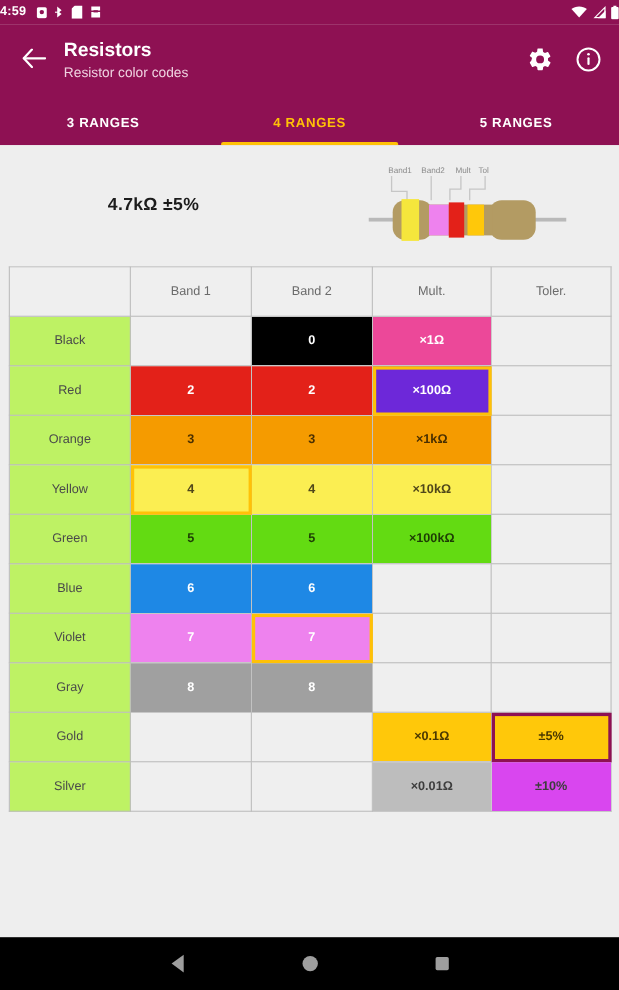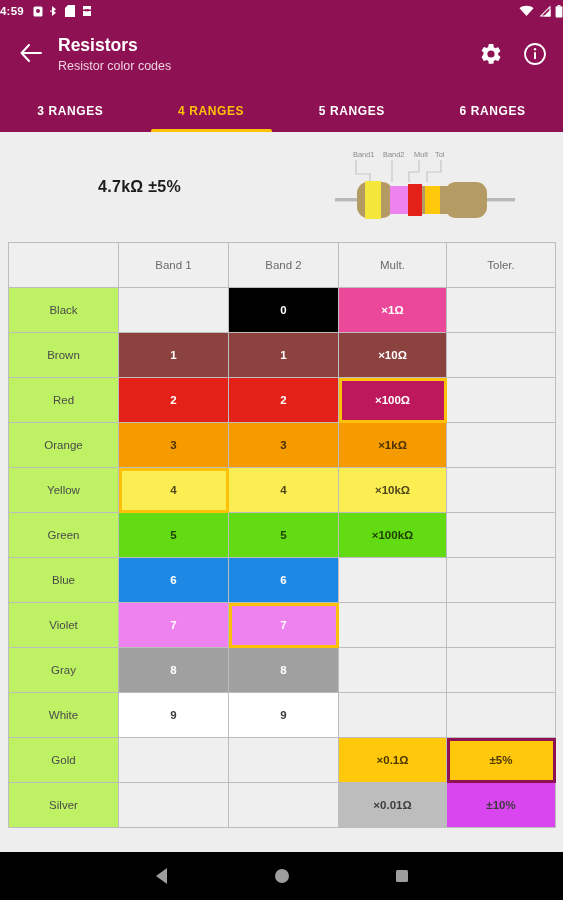--- a/index.html
+++ b/index.html
@@ -193,23 +193,20 @@
 
   <div class="tabs">
     <div class="tab">
       <span>3 RANGES</span>
     </div>
     <div class="tab active">
       <span>4 RANGES</span>
     </div>
     <div class="tab">
       <span>5 RANGES</span>
-    </div>
-    <div class="tab">
-      <span>6 RANGES</span>
     </div>
   </div>
 
   <div class="valuerow">
     <div class="value-text">4.7kΩ ±5%</div>
     <div class="resistor-wrap">
       <svg width="180" height="86" viewBox="0 0 180 86">
 
         <text x="18" y="13" font-family="Liberation Sans, sans-serif" font-size="7.4" fill="#8a8a8a">Band1</text>
         <text x="48" y="13" font-family="Liberation Sans, sans-serif" font-size="7.4" fill="#8a8a8a">Band2</text>
@@ -258,31 +255,24 @@
       </thead>
       <tbody id="tbody">
           <tr>
             <td class="name">Black</td>
             <td class="empty"></td>
             <td class="sw" style="background: rgb(0, 0, 0); color: rgb(255, 255, 255);">0</td>
             <td class="sw" style="background: #ec4899; color: rgb(255, 255, 255);">×1Ω</td>
             <td class="empty"></td>
           </tr>
           <tr>
-            <td class="name">Brown</td>
-            <td class="sw" style="background: rgb(140, 67, 64); color: rgb(255, 255, 255);">1</td>
-            <td class="sw" style="background: rgb(140, 67, 64); color: rgb(255, 255, 255);">1</td>
-            <td class="sw" style="background: rgb(140, 67, 64); color: rgb(255, 255, 255);">×10Ω</td>
-            <td class="empty"></td>
-          </tr>
-          <tr>
             <td class="name">Red</td>
             <td class="sw" style="background: rgb(227, 33, 25); color: rgb(255, 255, 255);">2</td>
             <td class="sw" style="background: rgb(227, 33, 25); color: rgb(255, 255, 255);">2</td>
-            <td class="sw hl" style="background: #be185d; color: rgb(255, 255, 255); margin-left: 16px; --hlc: #FFC107;">×100Ω</td>
+            <td class="sw hl" style="background: #6d28d9; color: rgb(255, 255, 255); margin-left: 16px; --hlc: #FFC107;">×100Ω</td>
             <td class="empty"></td>
           </tr>
           <tr>
             <td class="name">Orange</td>
             <td class="sw" style="background: rgb(245, 155, 0); color: rgb(74, 48, 0);">3</td>
             <td class="sw" style="background: rgb(245, 155, 0); color: rgb(74, 48, 0);">3</td>
             <td class="sw" style="background: rgb(245, 155, 0); color: rgb(74, 48, 0);">×1kΩ</td>
             <td class="empty"></td>
           </tr>
           <tr>
@@ -314,27 +304,20 @@
             <td class="empty"></td>
           </tr>
           <tr>
             <td class="name">Gray</td>
             <td class="sw" style="background: rgb(160, 160, 160); color: rgb(255, 255, 255);">8</td>
             <td class="sw" style="background: rgb(160, 160, 160); color: rgb(255, 255, 255);">8</td>
             <td class="empty"></td>
             <td class="empty"></td>
           </tr>
           <tr>
-            <td class="name">White</td>
-            <td class="sw" style="background: rgb(255, 255, 255); color: rgb(58, 58, 58);">9</td>
-            <td class="sw" style="background: rgb(255, 255, 255); color: rgb(58, 58, 58);">9</td>
-            <td class="empty"></td>
-            <td class="empty"></td>
-          </tr>
-          <tr>
             <td class="name">Gold</td>
             <td class="empty"></td>
             <td class="empty"></td>
             <td class="sw" style="background: rgb(255, 200, 10); color: rgb(74, 56, 0);">×0.1Ω</td>
             <td class="sw hl" style="background: rgb(255, 200, 10); color: rgb(74, 56, 0); --hlc: #8E1153;">±5%</td>
           </tr>
           <tr>
             <td class="name">Silver</td>
             <td class="empty"></td>
             <td class="empty"></td>

